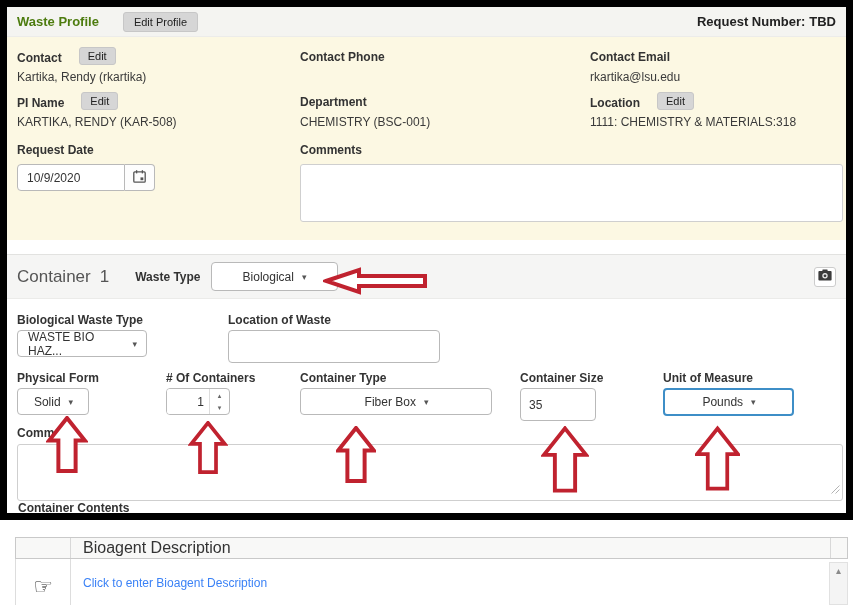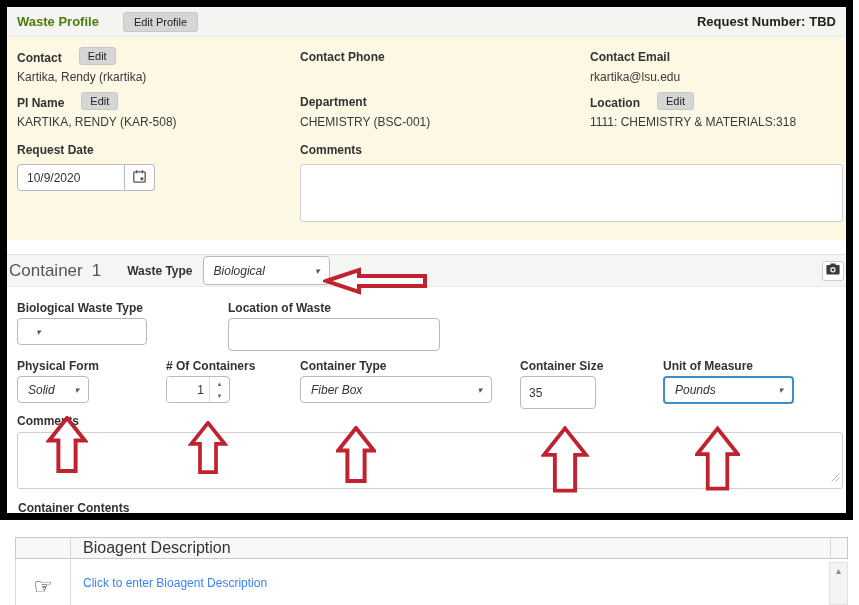--- a/index.html
+++ b/index.html
@@ -52,31 +52,31 @@
     justify-content:center; cursor:pointer; padding:0;
   }
   .ta {
     box-sizing:border-box; border:1px solid #cfcfcf; border-radius:3px; background:#fff;
     resize:none; font-family:inherit; font-size:12px; padding:6px; outline:none; display:block;
   }
   .ta-profile { width:543px; height:58px; margin-top:6px; }
 
   
   .chead {
-    height:33px; background:#f5f5f4; border-top:1px solid #e2e2e0; border-bottom:1px solid #ebebe9;
-    display:flex; align-items:center; padding:0 2px; box-sizing:border-box;
+    height:45px; background:#f5f5f4; border-top:1px solid #e2e2e0; border-bottom:1px solid #ebebe9;
+    display:flex; align-items:center; padding:0 10px; box-sizing:border-box;
   }
   .ctitle { font-size:17px; color:#555; }
   .ctitle .num { margin-left:9px; }
   .wt-label { margin-left:26px; font-size:12px; font-weight:bold; color:#333; }
 
   .sel {
-    display:flex; align-items:center; justify-content:space-between;
+    display:flex; align-items:center; justify-content:center;
     border:1px solid #b9b9b9; border-radius:4px; background:#fff; height:27px;
-    padding:0 9px 0 10px; font-size:12px; color:#333; box-sizing:border-box; cursor:pointer;font-style:italic;
+    padding:0 9px 0 10px; font-size:12px; color:#333; box-sizing:border-box; cursor:pointer;
   }
   .caret { font-size:9px; color:#555; margin-left:8px; }
   .sel-waste { width:127px; height:29px; margin-left:10px; }
 
   .cambtn {
     margin-left:auto; width:22px; height:20px; border:1px solid #ccc; border-radius:3px;
     background:#fff; display:flex; align-items:center; justify-content:center; cursor:pointer; padding:0;
   }
 
   .cbody { position:relative; height:214px; background:#fff; }
@@ -237,20 +237,21 @@
             </svg>
         </span>
       </button>
     </div>
 
     <div class="cbody">
 
       <div class="fg g-bio">
         <span class="lbl">Biological Waste Type</span>
         <div class="sel sel-bio">
+          <span>WASTE BIO HAZ...</span>
           <span class="caret">▾</span>
         </div>
       </div>
 
       <div class="fg g-loc">
         <span class="lbl">Location of Waste</span>
         <input class="inp inp-loc" type="text" value="" style="">
       </div>
 
       <div class="fg g-phys">

